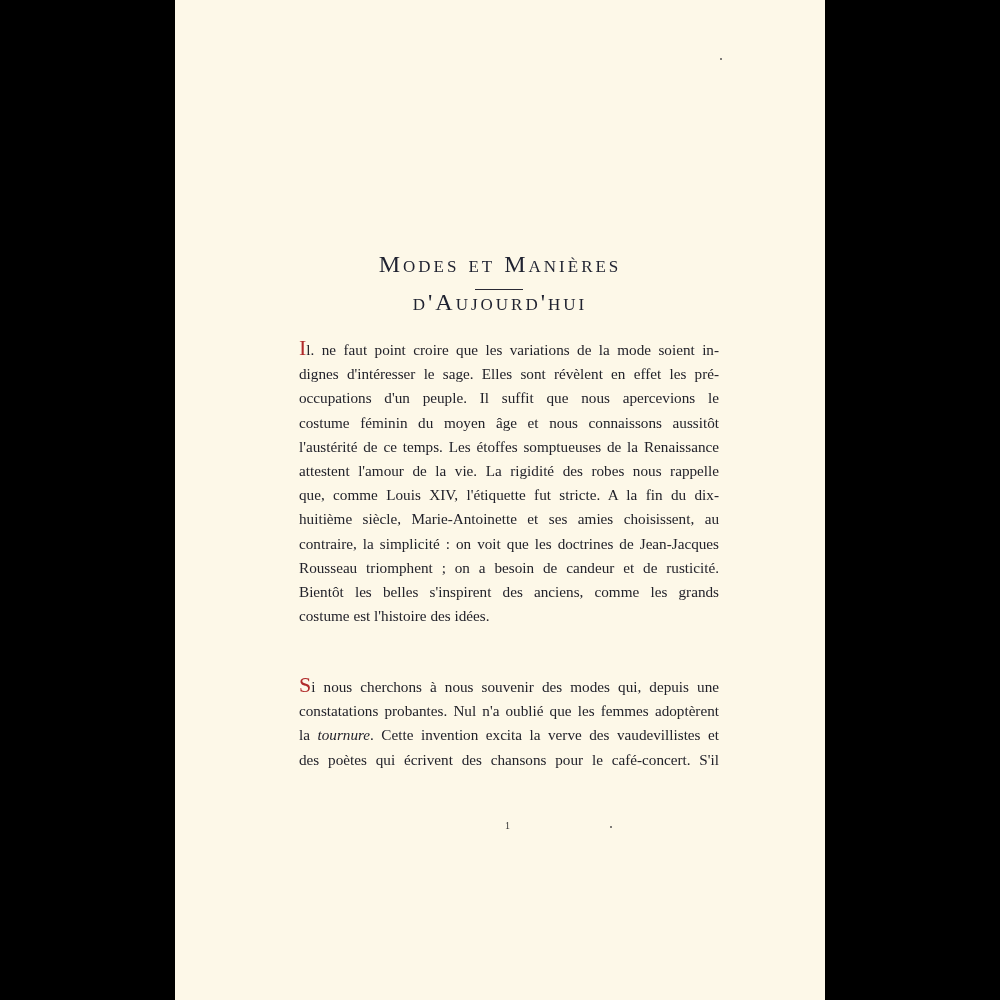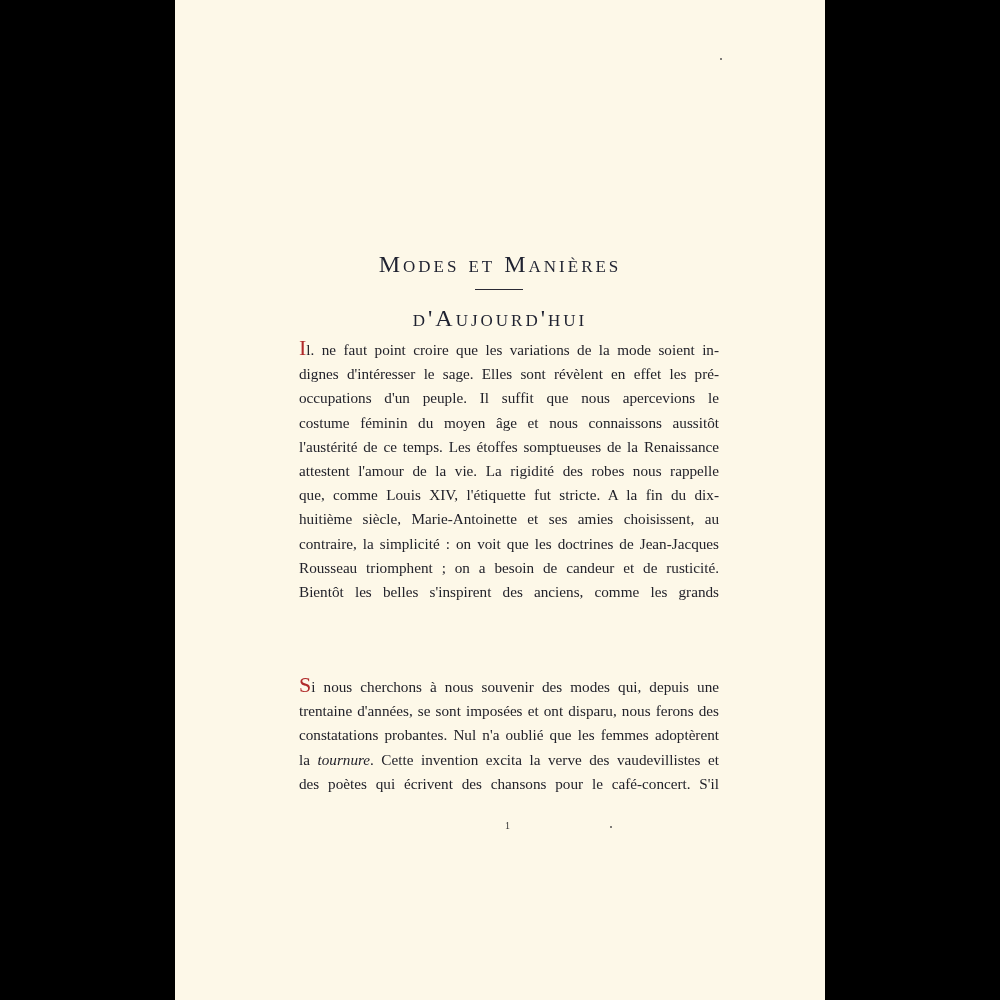--- a/index.html
+++ b/index.html
@@ -12,21 +12,21 @@
       position: absolute; left: 175px; top: 0; width: 650px; height: 1000px;
       background: #fdf8e8;
     }
     .title {
       position: absolute; left: 0; width: 650px; text-align: center;
       color: #1f2230; font-size: 24px; letter-spacing: 3px;
       font-variant: small-caps;
       margin-top: 43px;
     }
     .title.l1 { top: 208px; }
-    .title.l2 { top: 262px; }
+    .title.l2 { top: 246px; }
     .rule {
       position: absolute; left: 300px; top: 289px; width: 48px; height: 1px;
       background: #2a2a35;
     }
     .para {
       position: absolute; left: 124px; width: 420px;
       color: #22222a; font-size: 15.2px; line-height: 24.2px;
       text-align: justify;
       font-family: Liberation Serif, serif;
     }
@@ -54,25 +54,25 @@
     <span class="line">dignes d'intéresser le sage. Elles sont révèlent en effet les pré-</span>
     <span class="line">occupations d'un peuple. Il suffit que nous apercevions le</span>
     <span class="line">costume féminin du moyen âge et nous connaissons aussitôt</span>
     <span class="line">l'austérité de ce temps. Les étoffes somptueuses de la Renaissance</span>
     <span class="line">attestent l'amour de la vie. La rigidité des robes nous rappelle</span>
     <span class="line">que, comme Louis XIV, l'étiquette fut stricte. A la fin du dix-</span>
     <span class="line">huitième siècle, Marie-Antoinette et ses amies choisissent, au</span>
     <span class="line">contraire, la simplicité : on voit que les doctrines de Jean-Jacques</span>
     <span class="line">Rousseau triomphent ; on a besoin de candeur et de rusticité.</span>
     <span class="line">Bientôt les belles s'inspirent des anciens, comme les grands</span>
+    <span class="line last">costume est l'histoire des idées.</span>
   </div>
 
   <div class="para para2">
     <span class="line"><span class="dropcap">S</span><span>i nous cherchons à nous souvenir des modes qui, depuis une</span></span>
-    <span class="line">trentaine d'années, se sont imposées et ont disparu, nous ferons des</span>
     <span class="line">constatations probantes. Nul n'a oublié que les femmes adoptèrent</span>
     <span class="line"><span>la </span><em>tournure</em><span>. Cette invention excita la verve des vaudevillistes et</span></span>
     <span class="line">des poètes qui écrivent des chansons pour le café-concert. S'il</span>
   </div>
 
   <div class="pagenum">1</div>
   <div class="speck" style="left:545px;top:58px;"></div>
   <div class="speck" style="left:435px;top:826px;"></div>
 </div>
 

